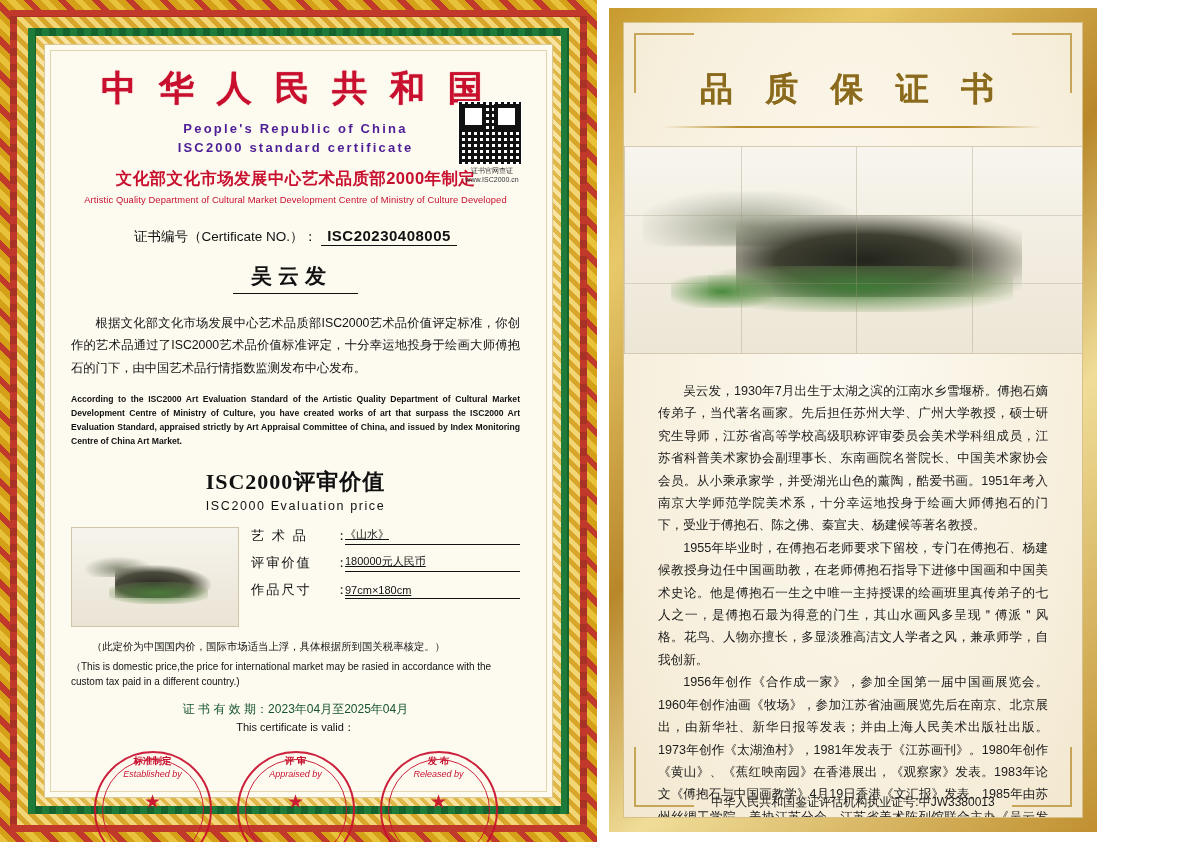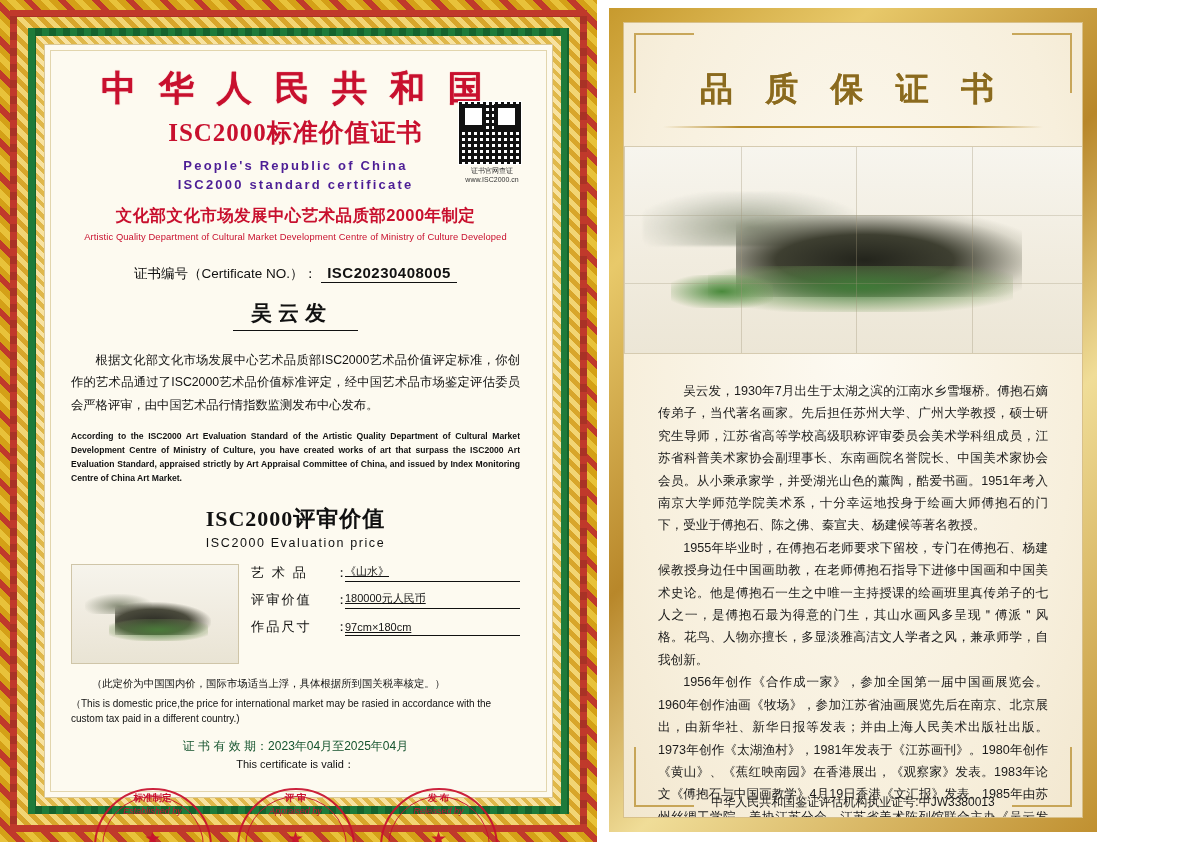--- a/index.html
+++ b/index.html
@@ -435,21 +435,20 @@
     <div class="border-red"></div>
     <div class="border-gold2"></div>
     <div class="border-green"></div>
     <div class="border-inner-gold"></div>
 
     <div class="cert-paper">
       <div class="cert-inner-line"></div>
       <div class="cert-content">
 
         <div class="cn-title">中 华 人 民 共 和 国</div>
-        <div class="cn-sub-title">ISC2000标准价值证书</div>
         <div class="en-title">
           <div>People's Republic of China</div>
           <div>ISC2000 standard certificate</div>
         </div>
         <div class="dept-cn">文化部文化市场发展中心艺术品质部2000年制定</div>
         <div class="dept-en">Artistic Quality Department of Cultural Market Development Centre of Ministry of Culture Developed</div>
 
         <div class="qr-block">
           <div class="qr-code"></div>
           <div class="qr-caption">
@@ -460,21 +459,21 @@
 
         <div class="cert-no-row">
           <span>证书编号（Certificate NO.）：</span>
           <span class="cert-no-val">ISC20230408005</span>
         </div>
 
         <div class="artist-name-row">
           <span class="artist-name">吴云发</span>
         </div>
 
-        <div class="para-cn">根据文化部文化市场发展中心艺术品质部ISC2000艺术品价值评定标准，你创作的艺术品通过了ISC2000艺术品价值标准评定，经中国艺术品市场鉴定评估委员会严格评审，由中国艺术品行情指数监测发布中心发布。</div>
+        <div class="para-cn">根据文化部文化市场发展中心艺术品质部ISC2000艺术品价值评定标准，你创作的艺术品通过了ISC2000艺术品价值标准评定，十分幸运地投身于绘画大师傅抱石的门下，由中国艺术品行情指数监测发布中心发布。</div>
         <div class="para-en">According to the ISC2000 Art Evaluation Standard of the Artistic Quality Department of Cultural Market Development Centre of Ministry of Culture, you have created works of art that surpass the ISC2000 Art Evaluation Standard, appraised strictly by Art Appraisal Committee of China, and issued by Index Monitoring Centre of China Art Market.</div>
 
         <div class="eval-title-cn">ISC2000评审价值</div>
         <div class="eval-title-en">ISC2000 Evaluation price</div>
 
         <div class="eval-body">
           <div class="artwork-thumb">
             <div class="mt-far"></div>
             <div class="mt-dark"></div>
             <div class="mt-green"></div>

